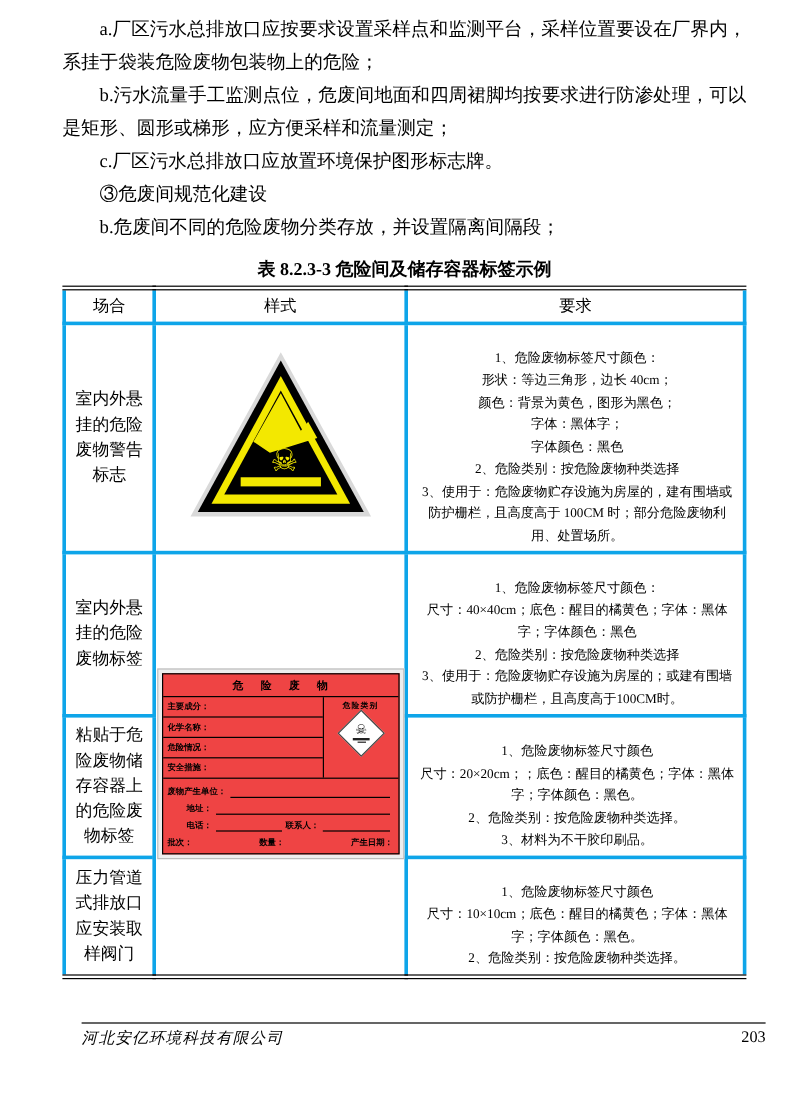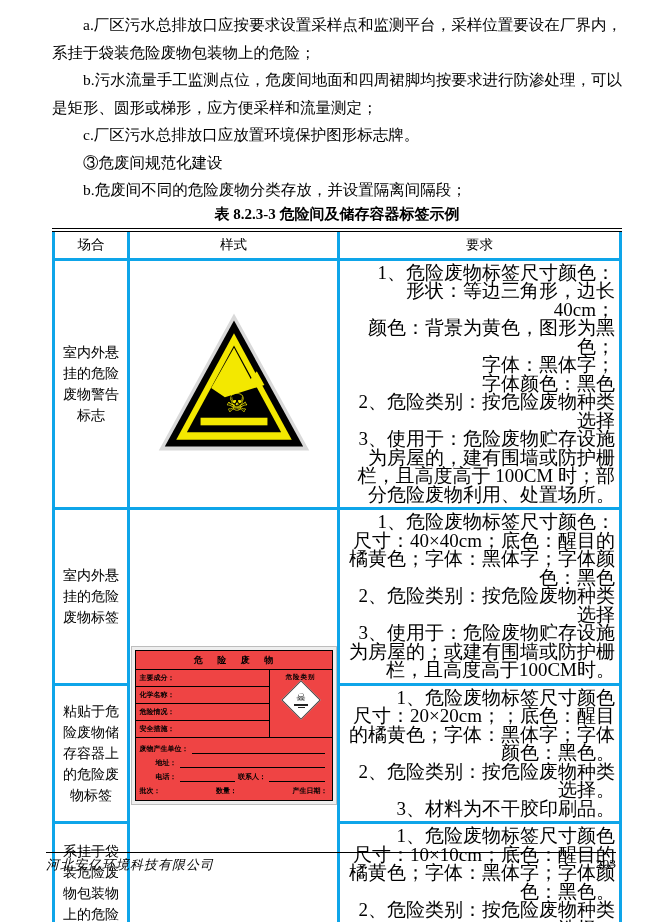--- a/index.html
+++ b/index.html
@@ -9,28 +9,28 @@
   }
   .content{position:absolute;left:52px;top:0;width:570px;}
   .doc-header{padding-top:18px;text-align:center;}
   .doc-header .title{
     font-size:12.5px;font-weight:bold;font-style:italic;letter-spacing:.5px;line-height:18px;
   }
   .header-rule{margin-top:4px;height:3px;border-top:2px solid #000;border-bottom:1px solid #000;}
   .body-text{margin-top:11px;font-size:15.5px;line-height:27.5px;text-align:justify;}
   .body-text p{margin:0;text-indent:31px;}
   sup.small{font-size:9px;vertical-align:super;line-height:0;}
-  .table-title{margin-top:1px;margin-bottom:4px;text-align:center;font-size:15px;font-weight:bold;}
+  .table-title{margin-top:11px;margin-bottom:4px;text-align:center;font-size:15px;font-weight:bold;}
   table.main{border-collapse:collapse;width:567px;table-layout:fixed;}
   table.main{border-top:4px double #000;border-bottom:4px double #000;}
   table.main td,table.main th{border:3px solid #0ea5e9;vertical-align:middle;}
   th.hcell{font-size:13.5px;font-weight:normal;height:24px;text-align:center;}
   td.scene{font-size:14px;line-height:21px;text-align:center;padding:2px 6px;}
   td.style-cell{text-align:center;padding:2px 0;}
-  td.req{font-size:19px;line-height:18.5px;padding:3px 4px 3px 7px;white-space:pre-line;text-align:right;}
+  td.req{font-size:11px;line-height:18.5px;padding:19px 4px 3px 7px;white-space:pre-line;text-align:center;}
   .r1{height:163px;} .r2{height:103px;} .r3{height:84px;} .r4{height:72px;}
 
   
   .sign-wrap{display:inline-block;line-height:0;}
 
   
   .hw-frame{display:inline-block;background:#eee;border:1px solid #bdbdbd;padding:3px;}
   .hw-label{
     width:196px;background:#ef4444;border:1px solid #000;
     font-family:"Liberation Sans","DejaVu Sans",sans-serif;color:#000;text-align:left;
@@ -50,21 +50,21 @@
   .hw-tinybar{width:14px;height:1.5px;background:#222;margin-top:1px;}
   .hw-tinybar.b2{width:7px;}
   .hw-bottom{padding:2px 4px 4px 4px;}
   .hw-row{display:flex;align-items:flex-end;font-size:7px;font-weight:bold;margin-top:4px;}
   .hw-ul{flex:1 1 auto;border-bottom:1px solid #000;height:7px;margin:0 3px;}
   .hw-ul.short{flex:1 1 30px;}
   .hw-gap{flex:1 1 24px;}
   .hw-indent{margin-left:16px;}
 
   
-  .doc-footer{position:absolute;left:46px;top:852px;width:570px;border-top:1px solid #000;
+  .doc-footer{position:absolute;left:68px;top:852px;width:570px;border-top:1px solid #000;
     display:flex;justify-content:space-between;padding-top:3px;}
   .footer-company{font-size:13px;font-style:italic;letter-spacing:1px;}
   .footer-page{font-size:13.5px;}
 </style>
 </head>
 <body>
 
 <div class="page">
   <div class="content">
 
@@ -174,21 +174,21 @@
 
       <tr class="r3">
         <td class="scene">粘贴于危险废物储存容器上的危险废物标签</td>
         <td class="req">1、危险废物标签尺寸颜色
 尺寸：20×20cm；；底色：醒目的橘黄色；字体：黑体字；字体颜色：黑色。
 2、危险类别：按危险废物种类选择。
 3、材料为不干胶印刷品。</td>
       </tr>
 
       <tr class="r4">
-        <td class="scene">系挂于袋装危险废物包装物上的危险</td>
+        <td class="scene">压力管道式排放口应安装取样阀门</td>
         <td class="req">1、危险废物标签尺寸颜色
 尺寸：10×10cm；底色：醒目的橘黄色；字体：黑体字；字体颜色：黑色。
 2、危险类别：按危险废物种类选择。</td>
       </tr>
     </tbody>
       </table>
   </div>
 
   <div class="doc-footer">
     <span class="footer-company">河北安亿环境科技有限公司</span>

